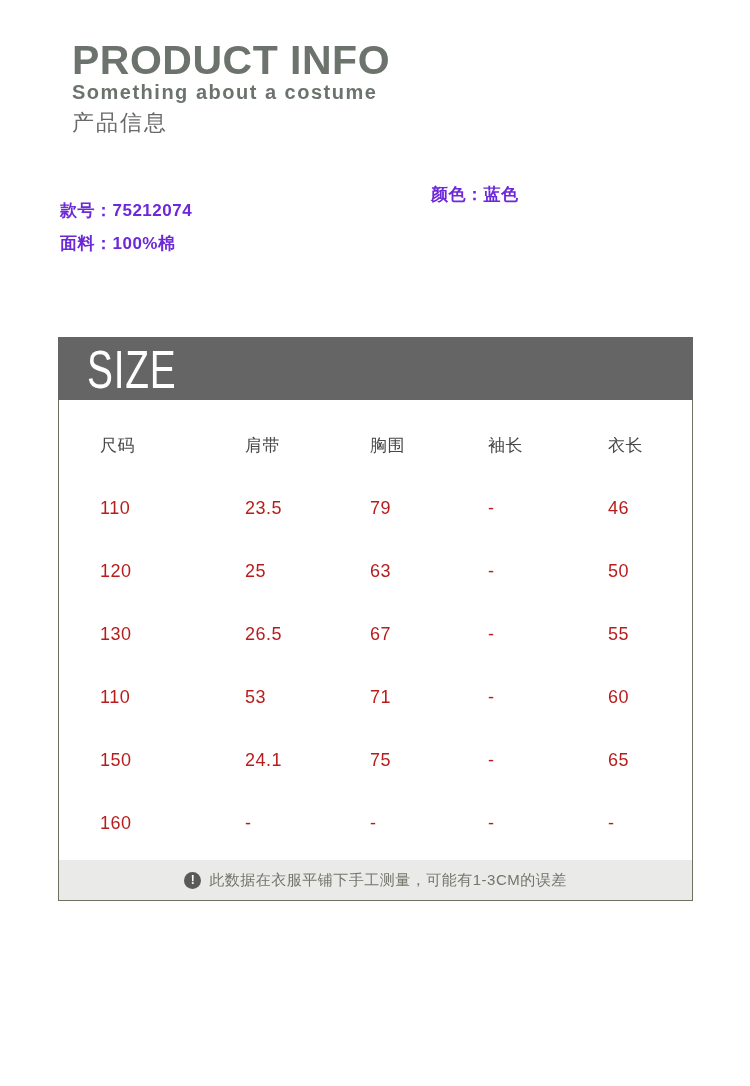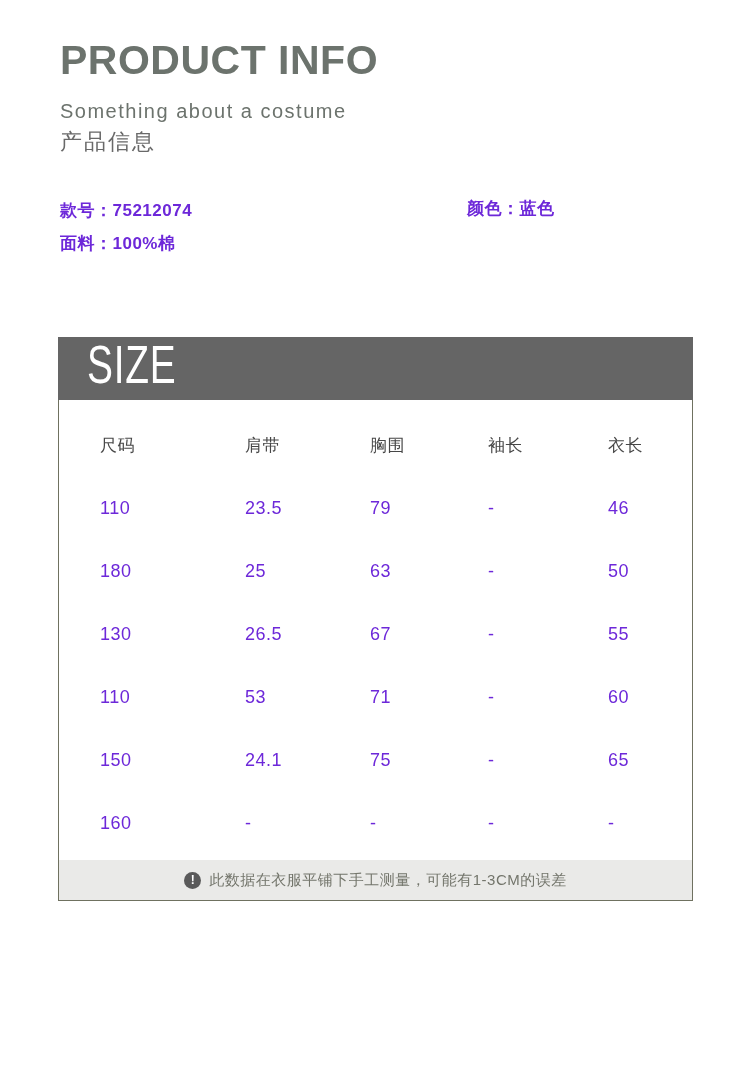--- a/index.html
+++ b/index.html
@@ -3,62 +3,62 @@
 <meta charset="utf-8">
 <style>
   * { margin: 0; padding: 0; box-sizing: border-box; }
   html, body {
     width: 750px; height: 1086px;
     background: #ffffff;
     font-family: "Liberation Sans", sans-serif;
     position: relative;
     overflow: hidden;
   }
-  .title-block { position: absolute; left: 60px; top: 40px; }
+  .title-block { position: absolute; left: 72px; top: 40px; }
   .page-title {
     font-size: 41px; font-weight: 700; line-height: 1;
     color: #6c736d; letter-spacing: 0.5px;
   }
   .page-subtitle {
-    font-size: 20px; font-weight: 400; color: #6c736d;
-    letter-spacing: 1.5px; margin-top: 19px;
+    font-size: 20px; font-weight: 700; color: #6c736d;
+    letter-spacing: 1.5px; margin-top: 0;
   }
   .page-title-cn {
     font-size: 22px; font-weight: 400; color: #696969;
     letter-spacing: 2px; margin-top: 4px;
   }
   .detail { position: absolute; font-size: 17px; font-weight: 700; color: #6d28d9; letter-spacing: 0.5px; text-align: center; }
   .detail-style  { left: 60px;  top: 199px; }
-  .detail-color  { left: 431px; top: 197px; margin-left: 36px; }
+  .detail-color  { left: 431px; top: 183px; }
   .detail-fabric { left: 60px;  top: 232px; }
 
   .size-box { position: absolute; left: 58px; top: 337px; width: 635px; }
   .size-bar {
     height: 63px; background: #656565;
-    display: flex; padding-left: 29px;
+    display: flex; align-items: center; padding-left: 29px;
   }
   .size-heading {
     color: #ffffff; font-size: 54px; font-weight: 400; line-height: 1;
     transform: scaleX(0.72); transform-origin: left center; letter-spacing: 1px;
   }
   .table-wrap {
     height: 501px;
     border-left: 1px solid #6f7160;
     border-right: 1px solid #6f7160;
     border-bottom: 1px solid #6f7160;
     display: flex; flex-direction: column;
   }
   .table-body { flex: 1; padding: 14px 10px 0 41px; display: flex; flex-direction: column; }
   .t-row {
     height: 63px;
     display: grid;
     grid-template-columns: 145px 125px 118px 120px 1fr;
     align-items: center;
   }
-  .t-cell { font-size: 18px; color: #6d28d9; letter-spacing: 0.5px; }
+  .t-cell { font-size: 18px; color: #b91c1c; letter-spacing: 0.5px; }
   .t-head .t-cell { font-size: 17px; color: #474747; }
   .note-bar {
     height: 40px; background: #eaeae8;
     display: flex; align-items: center; justify-content: center; gap: 8px;
   }
   .note-icon {
     width: 17px; height: 17px; border-radius: 50%;
     background: #5a5a5a; color: #ffffff;
     font-size: 12px; font-weight: 700;
     display: inline-flex; align-items: center; justify-content: center;
@@ -99,21 +99,21 @@
         <span class="t-cell">衣长</span>
       </div>
       <div class="t-row">
         <span class="t-cell">110</span>
         <span class="t-cell">23.5</span>
         <span class="t-cell">79</span>
         <span class="t-cell">-</span>
         <span class="t-cell">46</span>
       </div>
       <div class="t-row">
-        <span class="t-cell">180</span>
+        <span class="t-cell">120</span>
         <span class="t-cell">25</span>
         <span class="t-cell">63</span>
         <span class="t-cell">-</span>
         <span class="t-cell">50</span>
       </div>
       <div class="t-row">
         <span class="t-cell">130</span>
         <span class="t-cell">26.5</span>
         <span class="t-cell">67</span>
         <span class="t-cell">-</span>

